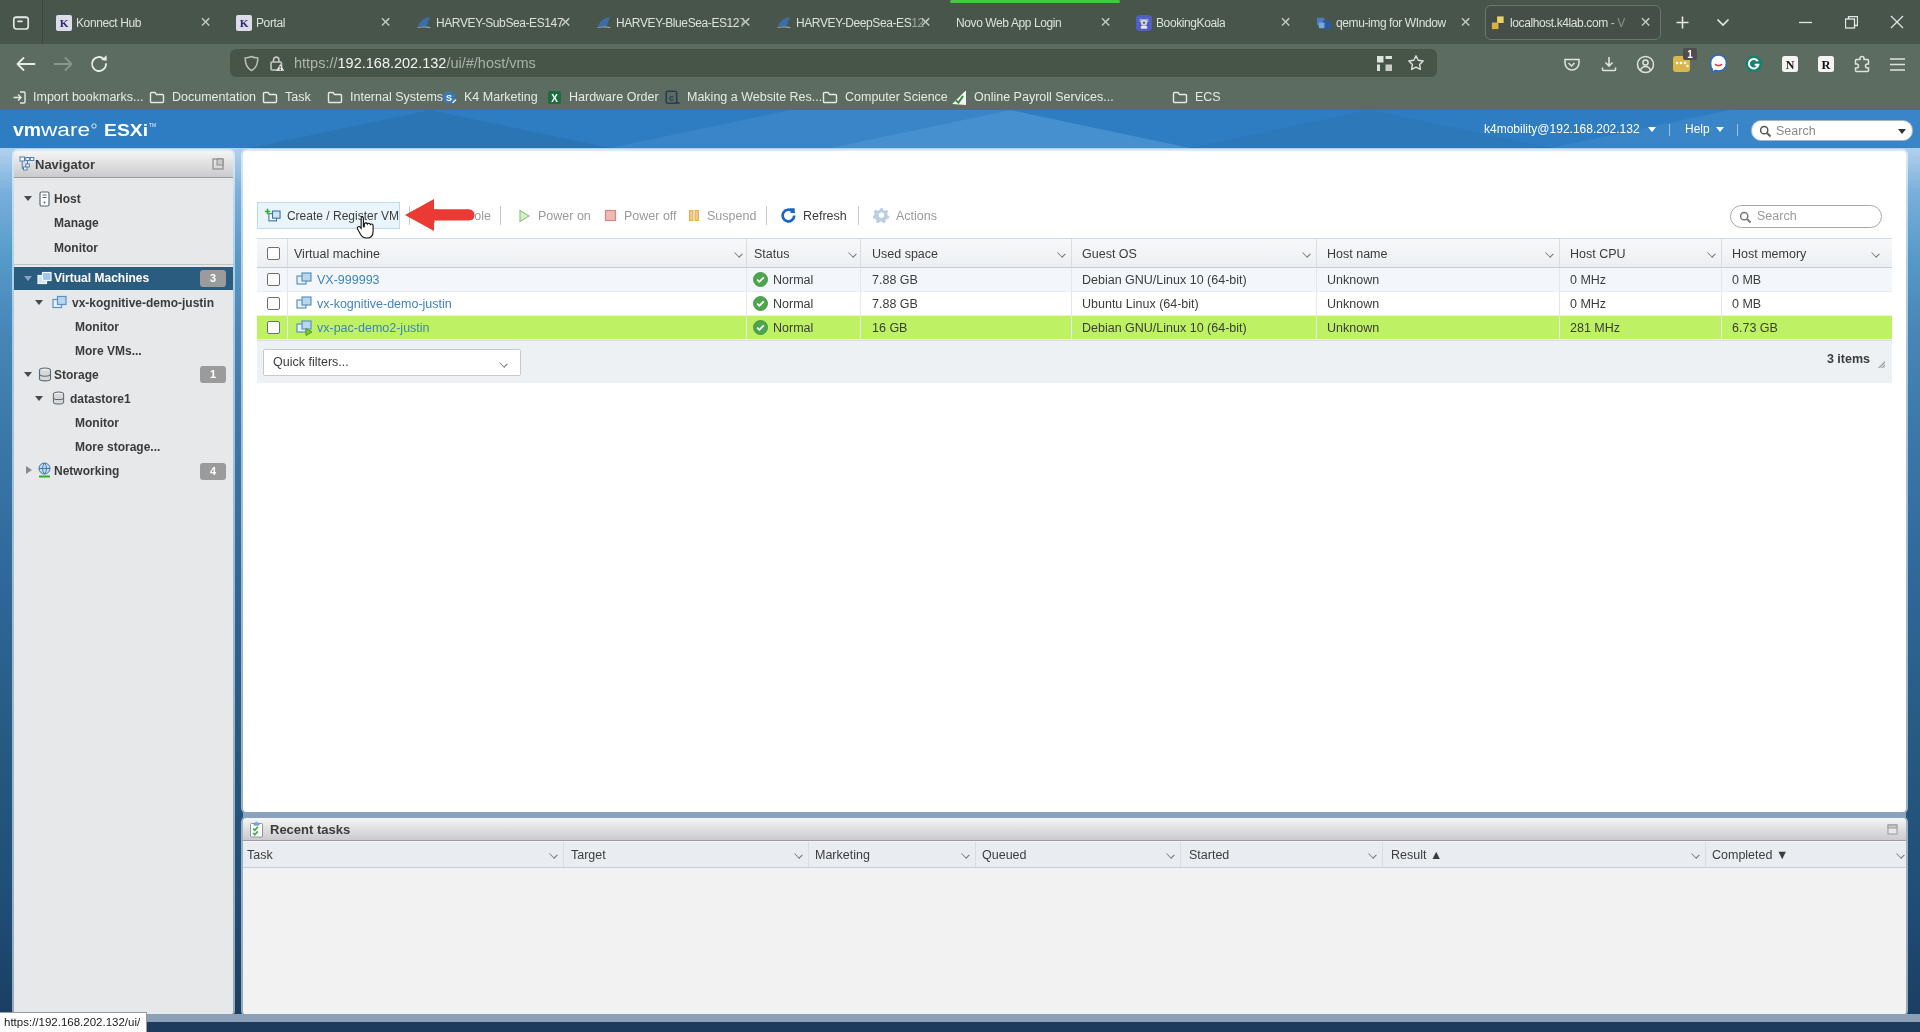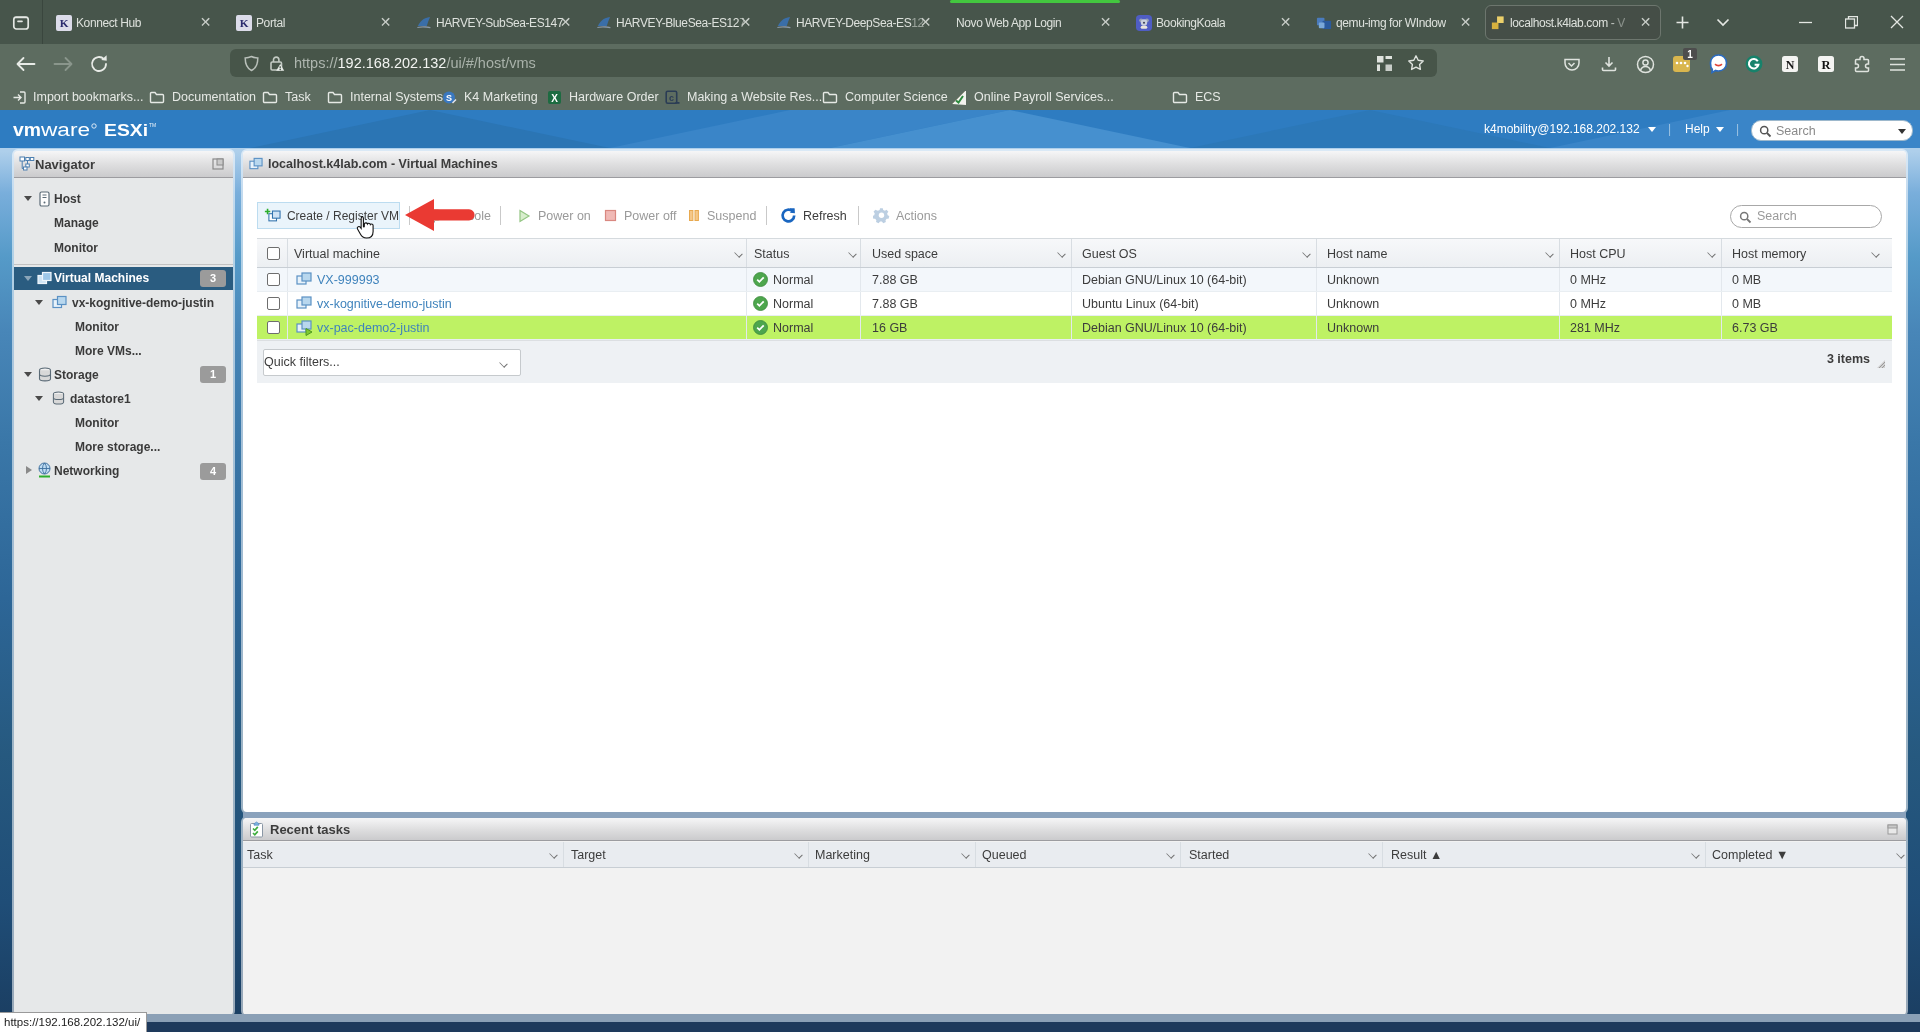--- a/index.html
+++ b/index.html
@@ -51,21 +51,21 @@
 .th { background:linear-gradient(#f7f8fa,#eceff2); border-top:1px solid #d5dade; border-bottom:1px solid #c8ced4; height:30px; position:relative; }
 .col-sep { position:absolute; top:0; bottom:0; width:1px; background:#d8dde2; }
 .vrow { height:24px; position:relative; border-bottom:1px solid #e9eef2; }
 .rsep { position:absolute; top:0; bottom:0; width:1px; background:#e3e8ed; }
 .chk { position:absolute; width:13px; height:13px; border:1.5px solid #6e6e6e; border-radius:2px; background:#fff; }
 .chev { position:absolute; width:8px; height:8px; }
 .chev:before { content:""; position:absolute; left:0; top:0; width:6px; height:6px; border-right:1.6px solid #707070; border-bottom:1.6px solid #707070; transform:rotate(45deg) scale(1,.72); }
 a.vml { color:#3f83bc; text-decoration:none; }
 
 #qfbar { position:absolute; left:14px; top:189px; right:14px; height:43px; background:#eef1f4; border-top:1px solid #dcdfe2; }
-#qfsel { position:absolute; left:6px; top:8px; width:258px; height:27px; background:#fff; border:1px solid #c6cacd; border-radius:2px; font-size:12.5px; color:#3c3c3c; line-height:25px; }
+#qfsel { position:absolute; left:6px; top:8px; width:258px; height:27px; background:#fff; border:1px solid #c6cacd; border-radius:2px; font-size:12.5px; color:#3c3c3c; line-height:25px; padding-left:9px; }
 
 #tasktable { font-size:12.5px; color:#3c3c3c; }
 
 #bottombar { position:absolute; left:0; top:904px; width:1920px; height:18px; background:#8ba0b6; }
 #bottombar2 { position:absolute; left:0; top:912px; width:1920px; height:10px; background:#1e3a5c; }
 #statusbox { position:absolute; left:0; top:1012px; width:147px; height:20px; background:#fff; border:1px solid #9a9a9a; border-left:none; border-bottom:none; font-size:11.5px; color:#1a1a1a; line-height:18px; padding-left:4px; }
 </style>
 </head>
 <body>
 
@@ -464,27 +464,20 @@
             <path d="M2 6.5h11M7.5 1a8.5 8.5 0 0 1 0 11M7.5 1a8.5 8.5 0 0 0 0 11" fill="none" stroke="#3d6f9e" stroke-width=".9"></path>
             <rect x="2" y="13.5" width="11" height="2" fill="#2daf2d"></rect>
           </svg>
         <span class="abs" style="left:40px;top:5px">Networking</span>
         <span class="badge" style="top:4px">4</span>
         </div>
     </div>
   </div>
 
   <div id="mainpanel">
-    <div class="panel-title">
-      <svg style="margin-left:6px" width="14" height="14" viewBox="0 0 15 15">
-          <rect x="1" y="4.5" width="8.5" height="8" fill="#e8f2fa" stroke="#5b91c4" stroke-width="1.2"></rect>
-          <rect x="5.5" y="1.5" width="8.5" height="8" fill="#b8d7ee" stroke="#5b91c4" stroke-width="1.2"></rect>
-        </svg>
-      <span style="margin-left:5px;font-size:12.5px">localhost.k4lab.com - Virtual Machines</span>
-    </div>
 
     <div id="toolbar" style="position:absolute;left:0;top:28px;right:0;height:59px;background:#fff">
       <div style="position:absolute;left:14px;top:23px;width:143px;height:27px;background:#eaf4fb;border:1px solid #bcdcf0;display:flex;align-items:center;font-size:12px;white-space:nowrap;color:#3c3c3c">
         <svg style="margin-left:6px" width="19" height="17" viewBox="0 0 19 17">
             <rect x="5.5" y="6.5" width="8.5" height="8" fill="#ffffff" stroke="#3173ad" stroke-width="1.2"></rect>
             <rect x="9.5" y="3.5" width="8.5" height="8" fill="#cfe3f5" stroke="#3173ad" stroke-width="1.2"></rect>
             <path d="M4 1v6M1 4h6" stroke="#2cae2c" stroke-width="1.8"></path>
           </svg>
         <span style="margin-left:6px">Create / Register VM</span>
       </div>

